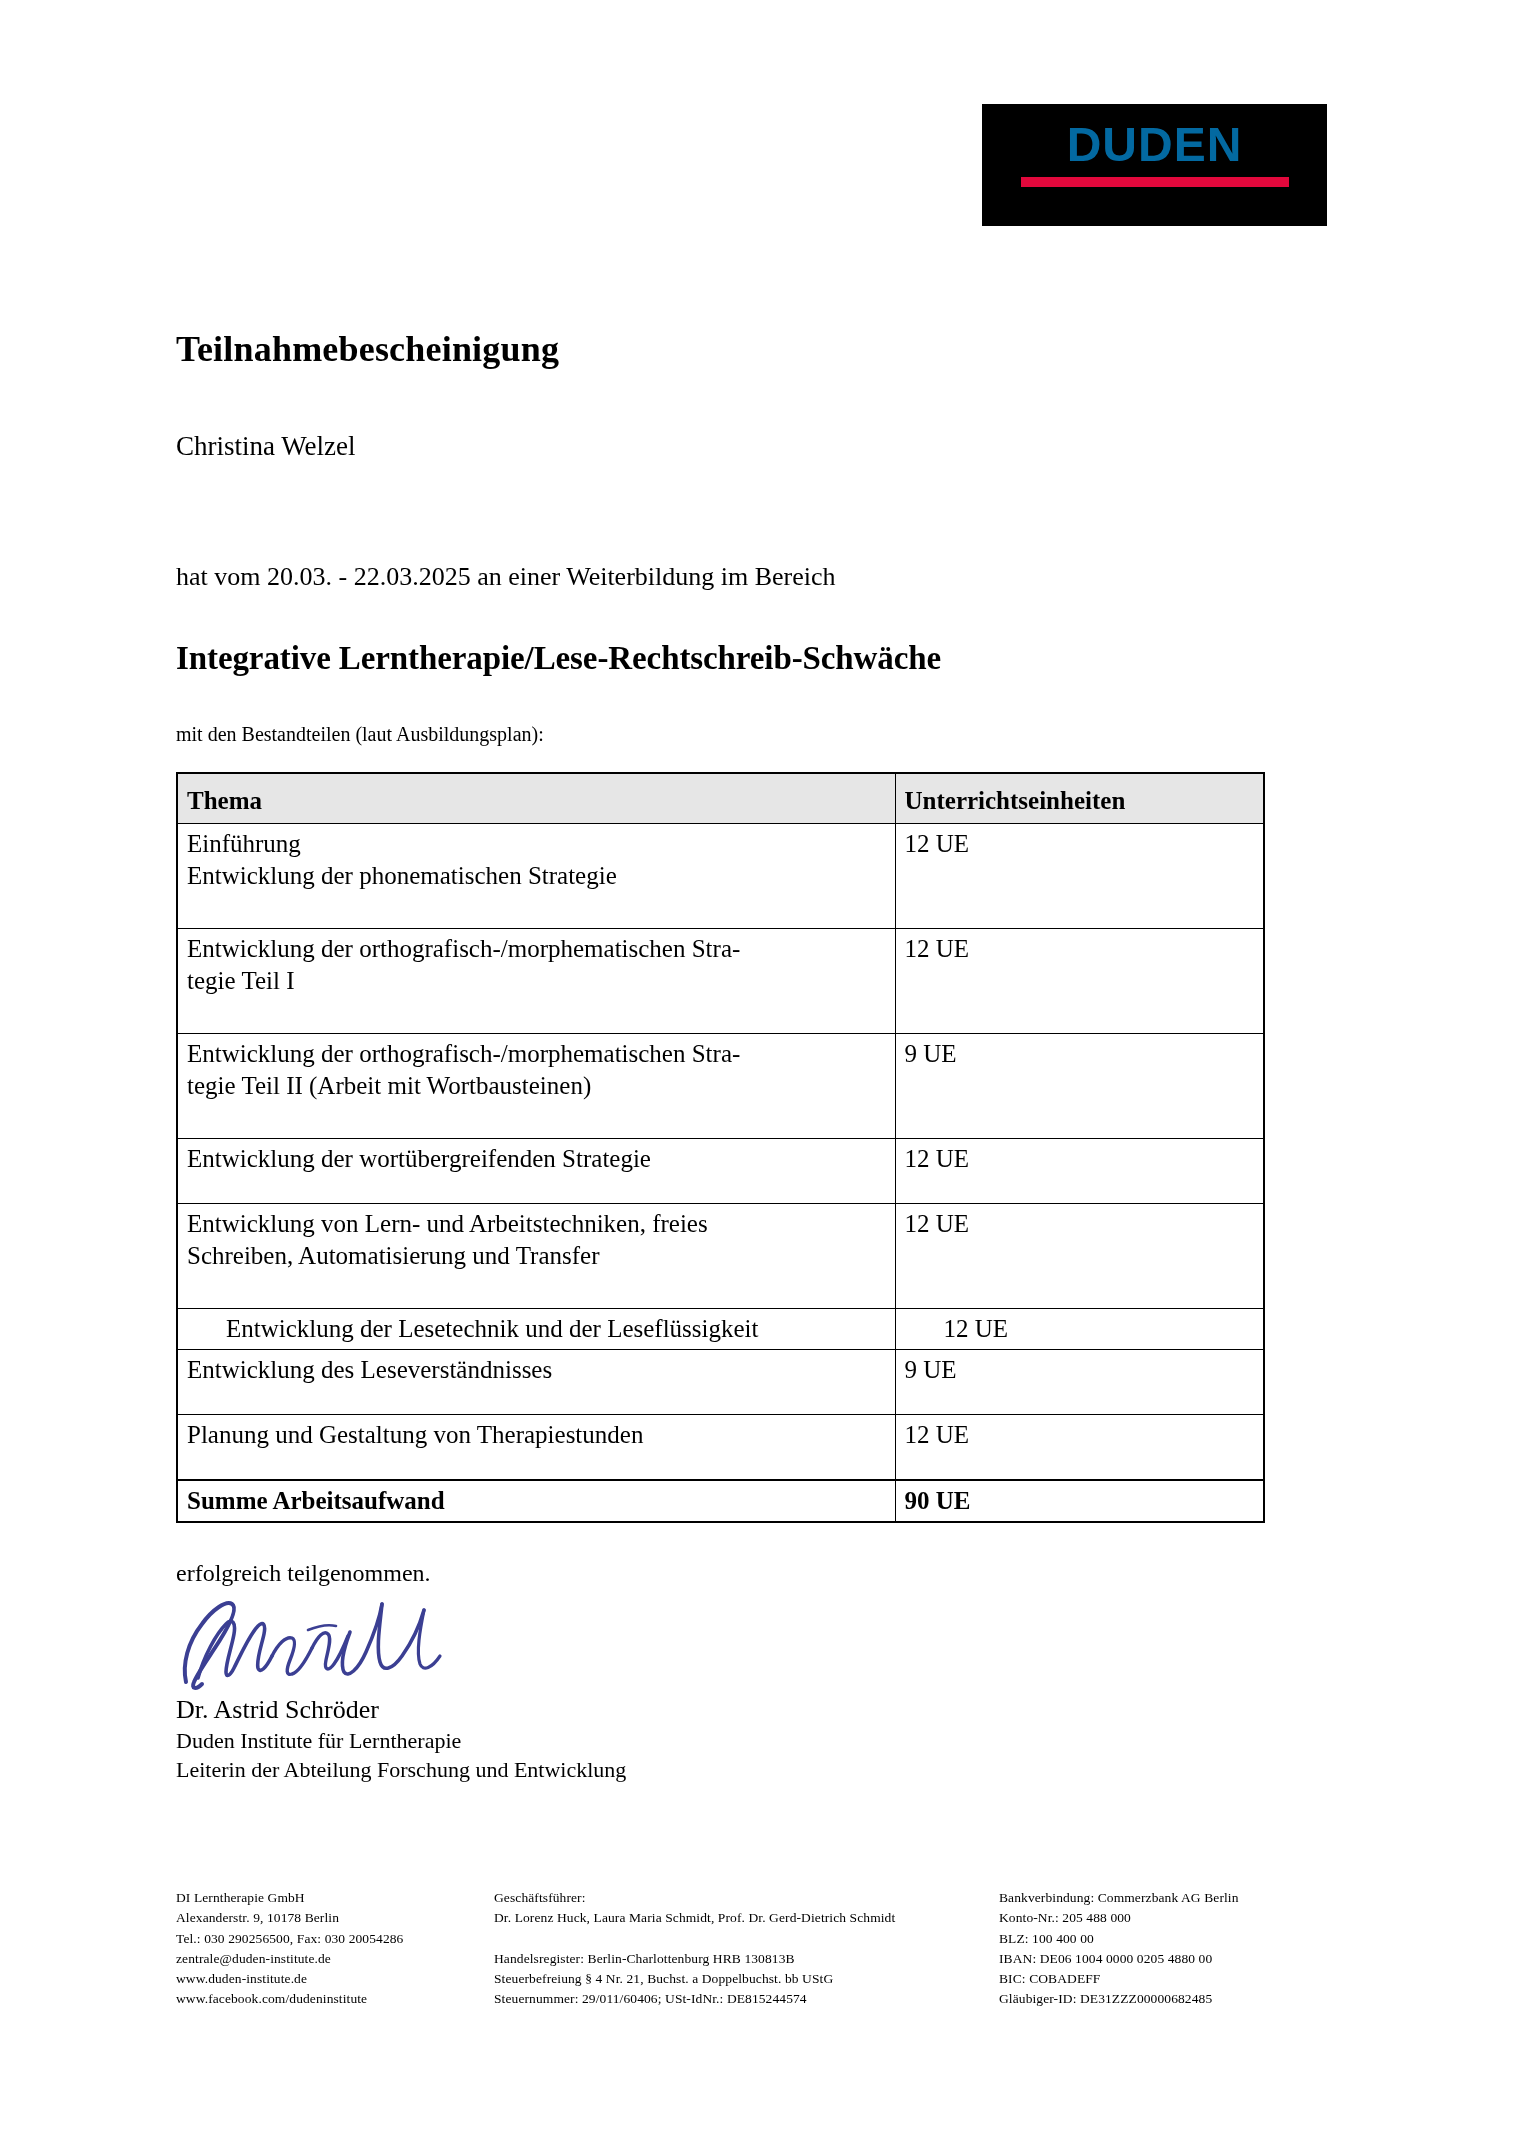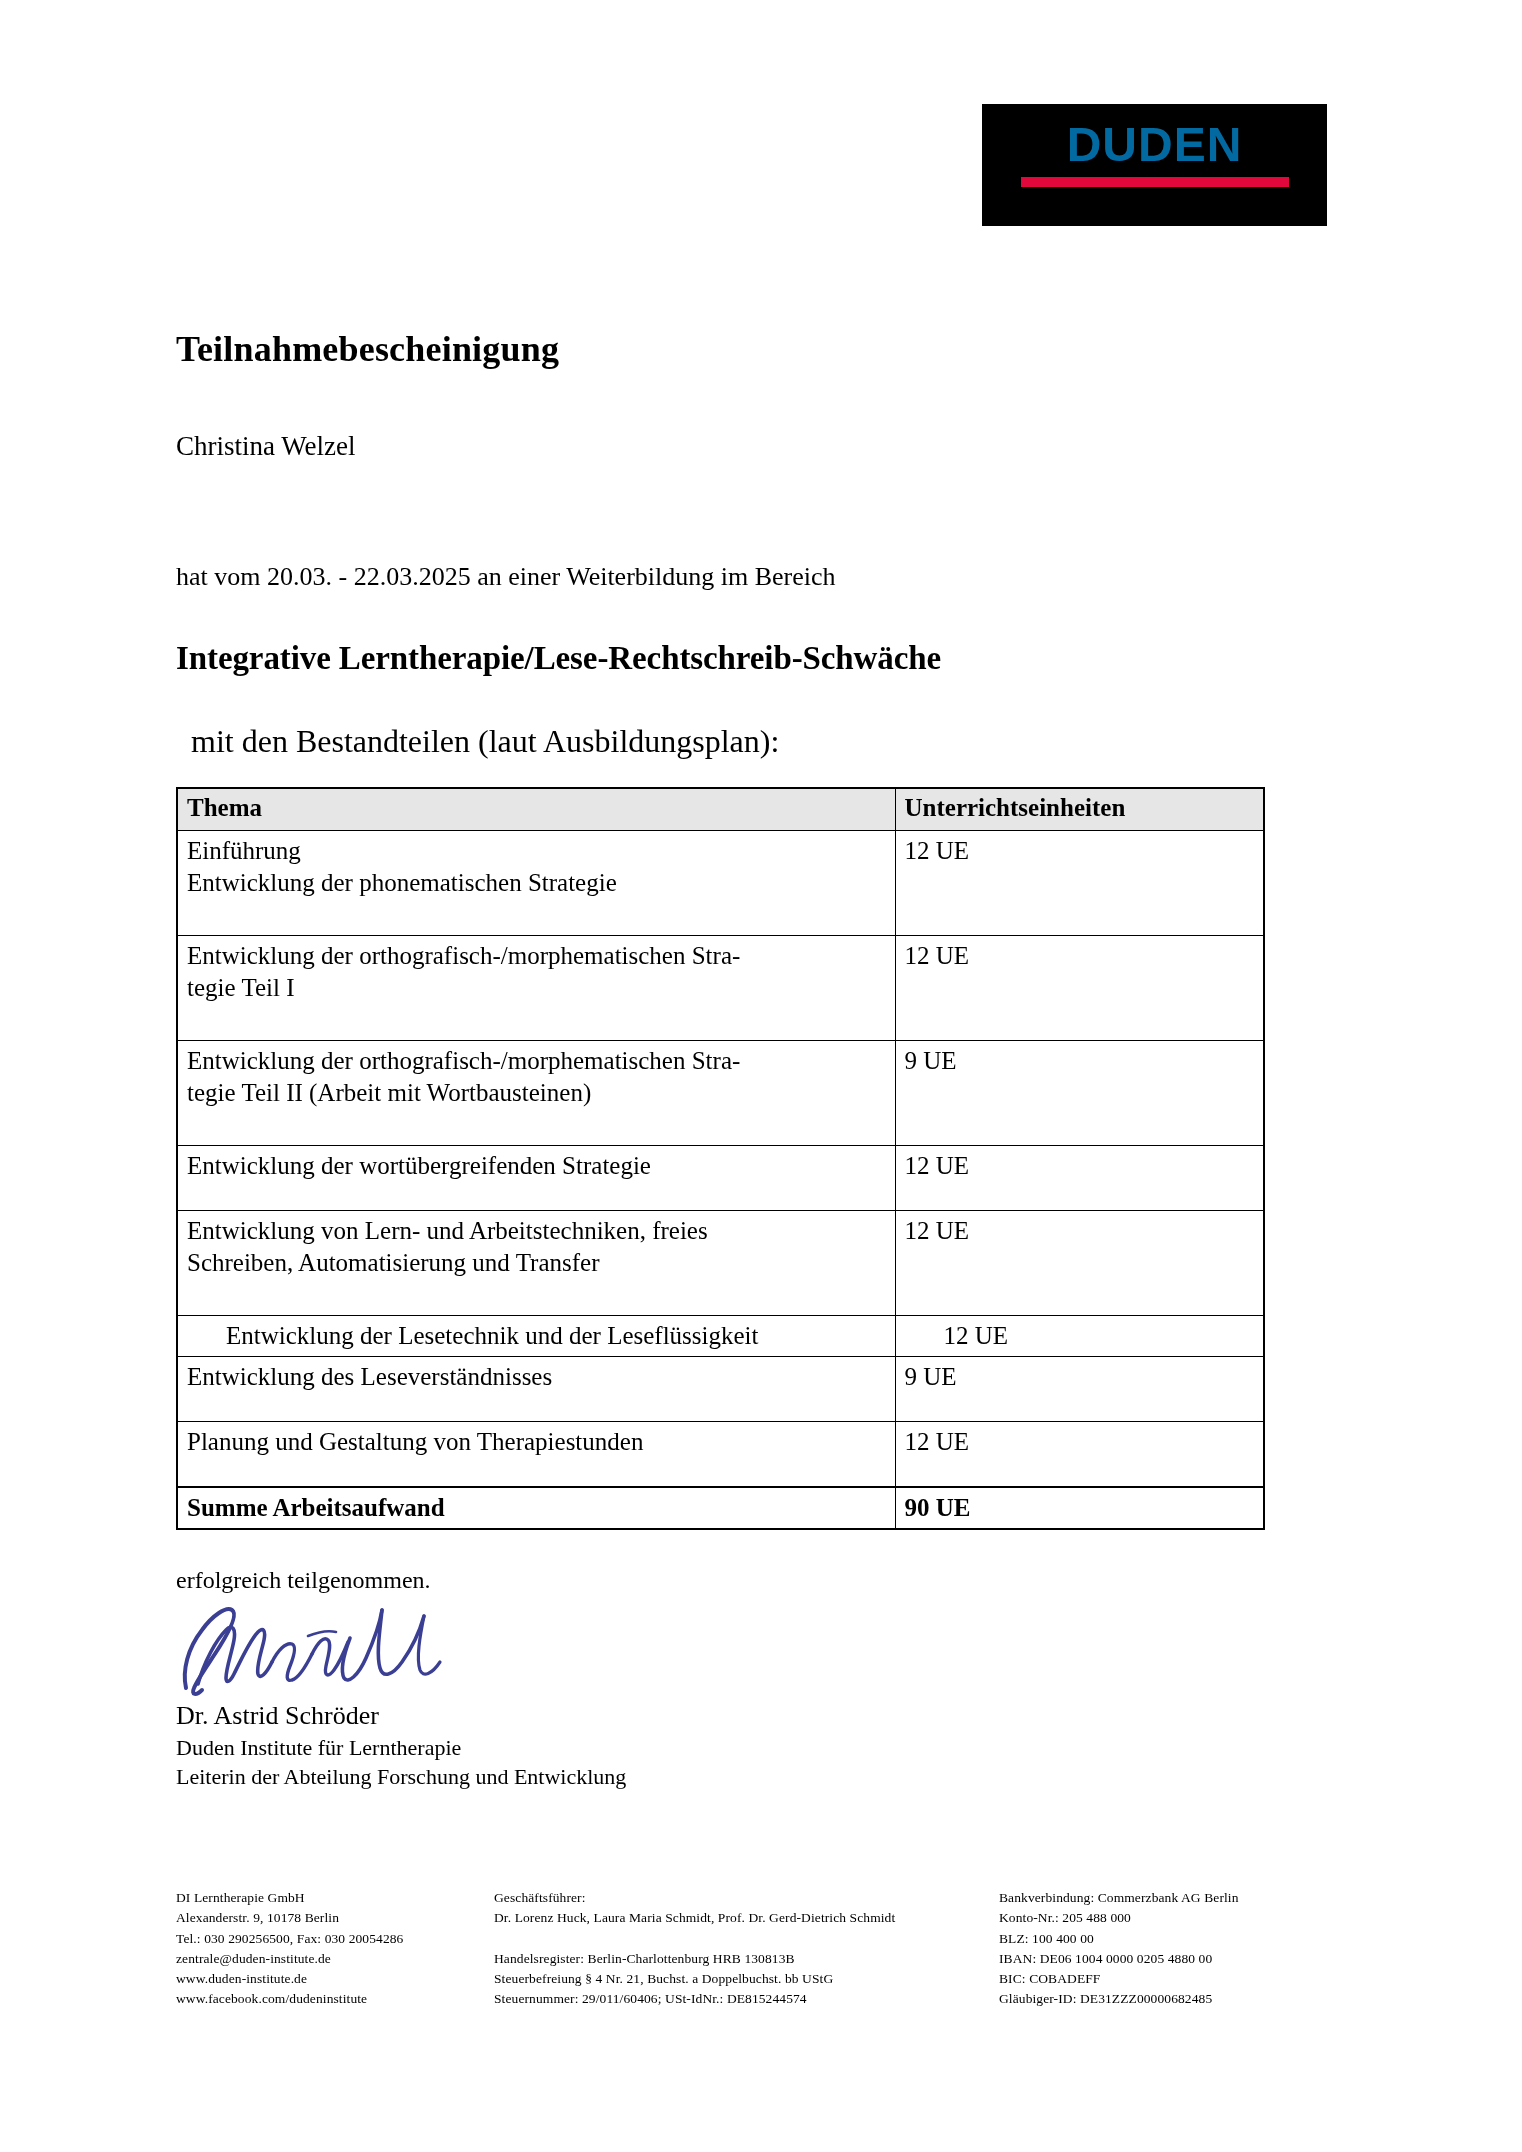--- a/index.html
+++ b/index.html
@@ -73,41 +73,41 @@
     line-height: 1.2;
   }
   #course-title {
     font-size: 33px;
     font-weight: bold;
     margin: 0 0 44px 0;
     line-height: 1.15;
     letter-spacing: -0.1px;
   }
   #components-intro {
-    font-size: 32px;
-    margin: 0 0 26px 15px;
+    font-size: 20px;
+    margin: 0 0 26px 0;
     line-height: 1.2;
   }
 
   
   #curriculum-table {
     width: 1087px;
     border-collapse: collapse;
     table-layout: fixed;
     font-size: 25px;
     border: 2px solid #000000;
   }
   #curriculum-table col.c-topic { width: 718px; }
   #curriculum-table col.c-units { width: 369px; }
 
   #curriculum-table thead th {
     background: #e6e6e6;
     font-weight: bold;
     text-align: left;
-    padding: 5px 9px 7px 9px;
+    padding: 13px 9px 7px 9px;
     border: 1px solid #000000;
     vertical-align: top;
     line-height: 1.15;
   }
   #curriculum-table tbody td {
     border: 1px solid #000000;
     padding: 4px 9px 4px 9px;
     vertical-align: top;
     line-height: 1.28;
   }

